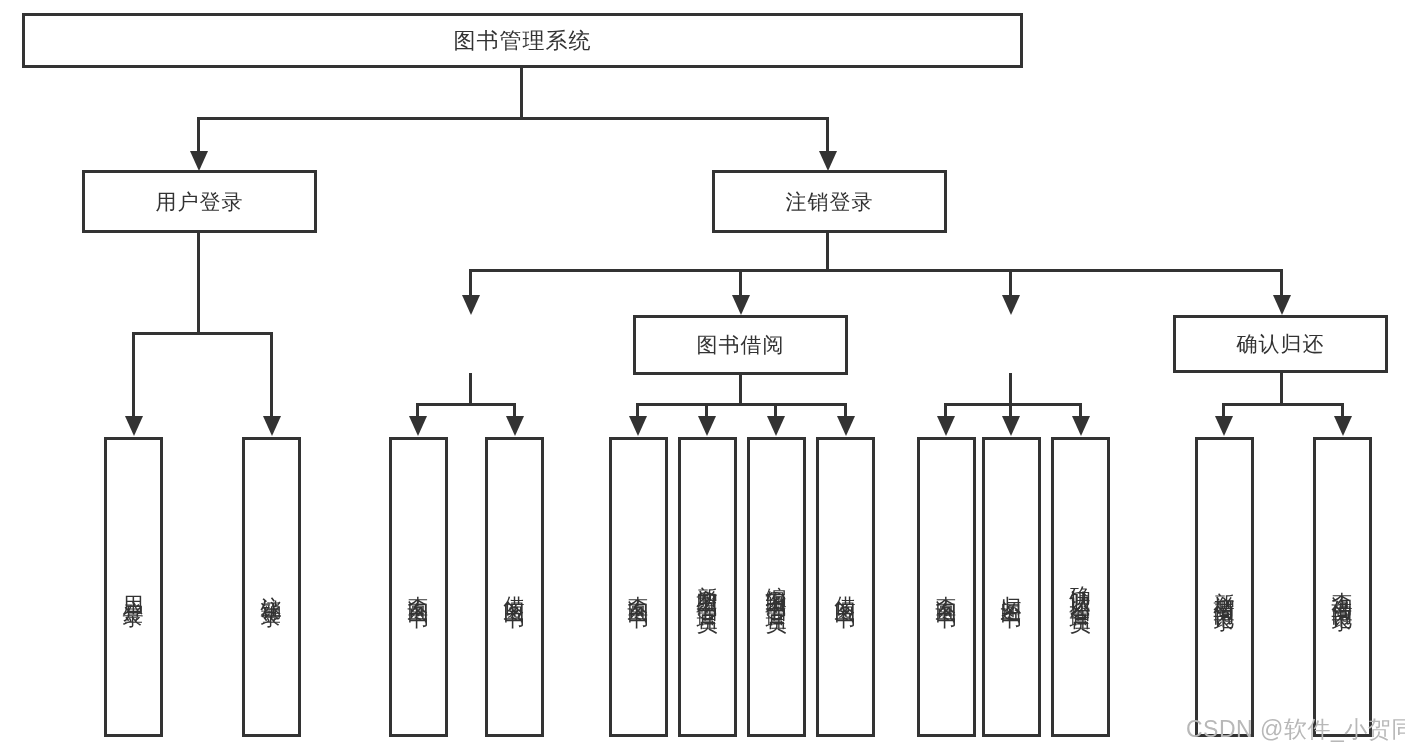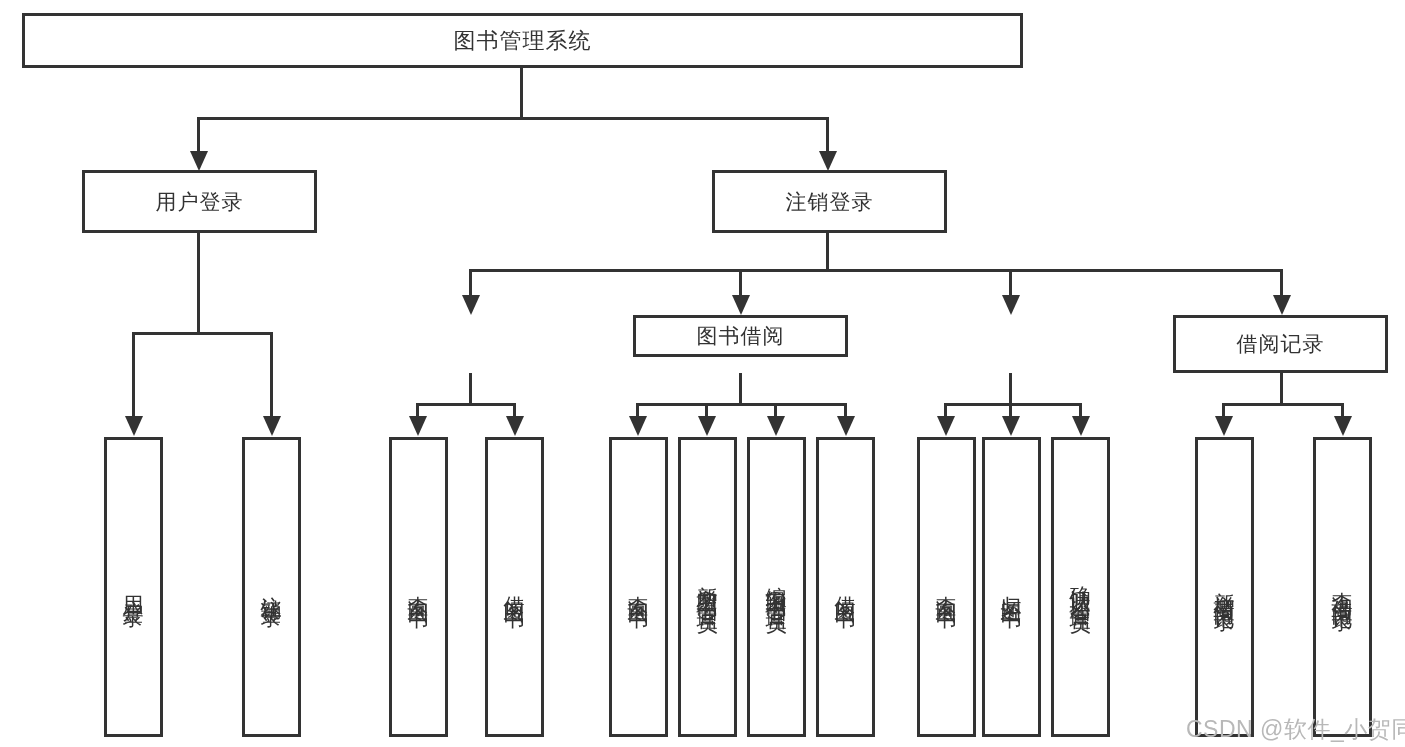--- a/index.html
+++ b/index.html
@@ -86,22 +86,22 @@
   <div class="line hline" style="left:469px;top:269px;width:814px;"></div>
   <div class="line vline" style="left:469px;top:269px;height:28px;"></div>
   <div class="line vline" style="left:739px;top:269px;height:28px;"></div>
   <div class="line vline" style="left:1009px;top:269px;height:28px;"></div>
   <div class="line vline" style="left:1280px;top:269px;height:28px;"></div>
   <div class="arrow" style="left:462px;top:295px;"></div>
   <div class="arrow" style="left:732px;top:295px;"></div>
   <div class="arrow" style="left:1002px;top:295px;"></div>
   <div class="arrow" style="left:1273px;top:295px;"></div>
 
-  <div class="node" style="left:633px;top:315px;width:215px;height:42px;">图书借阅</div>
-  <div class="node" style="left:1173px;top:315px;width:215px;height:58px;">借阅记录</div>
+  <div class="node" style="left:633px;top:315px;width:215px;height:60px;">图书借阅</div>
+  <div class="node" style="left:1173px;top:315px;width:215px;height:58px;">确认归还</div>
 
   <div class="line vline" style="left:469px;top:373px;height:33px;"></div>
   <div class="line hline" style="left:416px;top:403px;width:100px;"></div>
   <div class="line vline" style="left:416px;top:403px;height:16px;"></div>
   <div class="line vline" style="left:513px;top:403px;height:16px;"></div>
   <div class="arrow" style="left:409px;top:416px;"></div>
   <div class="arrow" style="left:506px;top:416px;"></div>
 
   <div class="line vline" style="left:739px;top:373px;height:33px;"></div>
   <div class="line hline" style="left:636px;top:403px;width:211px;"></div>

